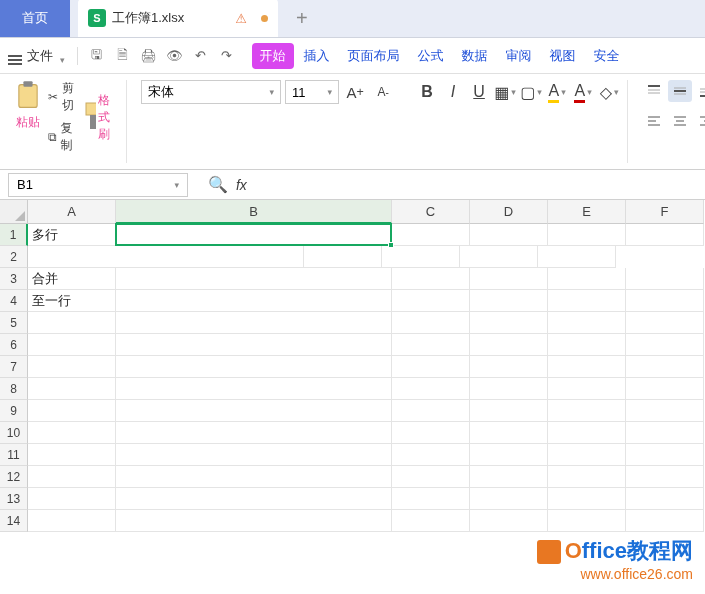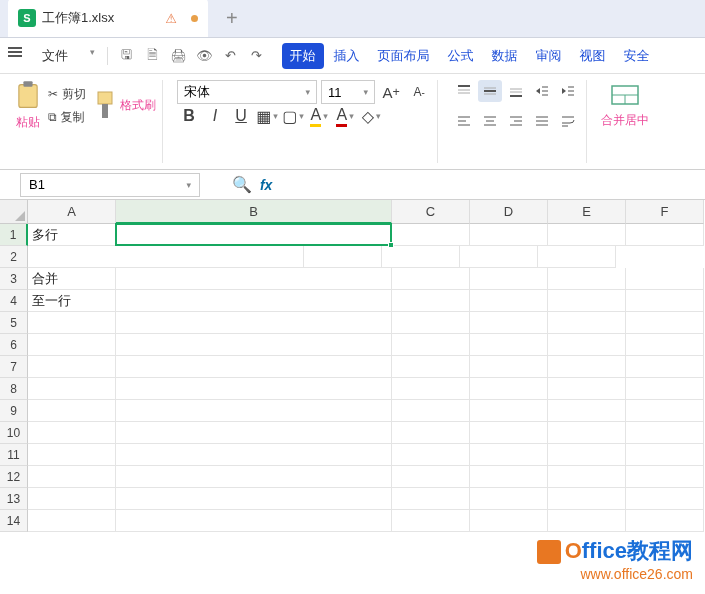--- a/index.html
+++ b/index.html
@@ -8,59 +8,59 @@
     .tab-bar { height: 38px; background: #e8ecf6; display: flex; align-items: flex-end; border-bottom: 1px solid #d0d4de; }
     .tab { height: 38px; display: flex; align-items: center; padding: 0 14px; font-size: 13px; color: #333; cursor: pointer; position: relative; }
     .tab.home { background: #5a7bd8; color: #fff; font-weight: 500; padding: 0 22px; }
     .tab.file { background: #fff; border-top-left-radius: 4px; border-top-right-radius: 4px; margin-left: 8px; padding: 0 10px; gap: 6px; min-width: 200px; }
     .tab.file .icon-s { width: 18px; height: 18px; background: #17a860; border-radius: 3px; display: flex; align-items: center; justify-content: center; color: #fff; font-size: 11px; font-weight: bold; }
     .tab.file .warn { color: #e87c4a; margin-left: auto; margin-right: 8px; }
     .tab.file .dot { width: 7px; height: 7px; background: #e8a04a; border-radius: 50%; }
     .tab.add { font-size: 20px; color: #888; padding: 0 18px; }
     
     .menu-bar { height: 36px; background: #fff; display: flex; align-items: center; border-bottom: 1px solid #e0e0e0; padding: 0 8px; gap: 6px; font-size: 13px; }
-    .menu-file { display: flex; align-items: flex-start; gap: 20px; color: #333; cursor: pointer; }
+    .menu-file { display: flex; align-items: flex-end; gap: 5px; color: #333; cursor: pointer; }
     .hamburger { display: flex; flex-direction: column; gap: 2px; }
     .hamburger span { width: 14px; height: 2px; background: #555; }
     .qa-icons { display: flex; gap: 8px; align-items: center; margin-left: 6px; padding-left: 10px; border-left: 1px solid #ddd; }
     .qa-icon { width: 18px; height: 18px; color: #666; cursor: pointer; display: flex; align-items: center; justify-content: center; }
     .menu-tabs { display: flex; gap: 2px; margin-left: 10px; }
     .menu-tab { padding: 4px 8px; color: #1d4ed8; cursor: pointer; font-size: 13px; border-radius: 4px; }
-    .menu-tab.active { background: #1d4ed8; color: #fff; }
+    .menu-tab.active { background: #d946ef; color: #fff; }
     
     .ribbon { height: 96px; background: #fff; border-bottom: 1px solid #d0d0d0; display: flex; padding: 6px 8px; gap: 8px; }
     .ribbon-group { display: flex; flex-direction: column; justify-content: space-between; padding: 0 6px; border-right: 1px solid #e4e4e4; }
     .ribbon-group.no-border { border-right: none; }
     .clipboard { display: flex; gap: 6px; }
     .paste-btn { display: flex; flex-direction: column; align-items: center; gap: 2px; cursor: pointer; }
     .paste-icon { width: 28px; height: 32px; }
     .small-btns { display: flex; flex-direction: column; gap: 6px; justify-content: center; }
     .small-btn { display: flex; align-items: center; gap: 4px; font-size: 12px; color: #444; cursor: pointer; }
     .format-brush { display: flex; flex-direction: row; align-items: center; gap: 2px; cursor: pointer; }
     .label-small { font-size: 12px; color: #ec4899; }
     
-    .font-area { display: flex; flex-direction: column; gap: 0; }
+    .font-area { display: flex; flex-direction: row; gap: 20px; }
     .font-row1 { display: flex; gap: 4px; }
     .font-select { width: 140px; height: 24px; border: 1px solid #ccc; padding: 0 6px; font-size: 13px; background: #fff; display: flex; align-items: center; justify-content: space-between; cursor: pointer; }
     .size-select { width: 54px; height: 24px; border: 1px solid #ccc; padding: 0 6px; font-size: 13px; background: #fff; display: flex; align-items: center; justify-content: space-between; cursor: pointer; }
     .font-btn { width: 24px; height: 24px; display: flex; align-items: center; justify-content: center; cursor: pointer; border-radius: 3px; color: #444; }
     .font-row2 { display: flex; gap: 2px; align-items: center; }
     .dd-arrow { font-size: 9px; color: #888; margin-left: 2px; }
     
     .align-area { display: flex; flex-direction: column; gap: 8px; }
     .align-row { display: flex; gap: 2px; }
     .align-btn { width: 24px; height: 22px; display: flex; align-items: center; justify-content: center; cursor: pointer; border-radius: 3px; }
     .align-btn.active { background: #dce5f2; }
     
     .merge-area { display: flex; flex-direction: column; align-items: center; gap: 2px; cursor: pointer; }
     
     .name-fx-bar { height: 30px; background: #fff; border-bottom: 1px solid #d0d0d0; display: flex; align-items: center; }
-    .name-box { width: 180px; height: 24px; margin: 0 20px; border: 1px solid #ccc; display: flex; align-items: center; justify-content: space-between; padding: 0 8px; font-size: 13px; background: #fff; }
+    .name-box { width: 180px; height: 24px; margin: 0 8px; border: 1px solid #ccc; display: flex; align-items: center; justify-content: space-between; padding: 0 8px; font-size: 13px; background: #fff; }
     .fx-area { display: flex; align-items: center; gap: 8px; padding: 0 12px; }
-    .fx-icon { font-style: italic; color: #0369a1; font-size: 14px; font-weight: bold; }
+    .fx-icon { font-style: italic; color: #404040; font-size: 14px; }
     .formula-input { flex: 1; height: 24px; border: none; padding: 0 8px; font-size: 13px; outline: none; }
     
     .sheet-area { display: flex; }
     .select-all-corner { width: 28px; height: 24px; background: #f0f0f0; border-right: 1px solid #ccc; border-bottom: 1px solid #ccc; position: relative; }
     .select-all-corner::after { content: ''; position: absolute; right: 2px; bottom: 2px; border-style: solid; border-width: 0 0 10px 10px; border-color: transparent transparent #bbb transparent; }
     .col-headers { display: flex; }
     .col-header { height: 24px; background: #f4f4f4; border-right: 1px solid #ddd; border-bottom: 1px solid #ccc; display: flex; align-items: center; justify-content: center; font-size: 13px; color: #444; }
     .col-header.selected { background: #e5efe5; border-bottom: 2px solid #17a860; }
     .col-A { width: 88px; }
     .col-B { width: 276px; }
@@ -82,20 +82,21 @@
     .watermark { position: absolute; right: 12px; bottom: 12px; text-align: right; }
     .wm-title { font-size: 22px; font-weight: bold; color: #1a6fd8; }
     .wm-title .o { color: #e87722; }
     .wm-url { font-size: 14px; color: #e87722; }
     .wm-logo { display: inline-block; width: 24px; height: 24px; background: #e87722; border-radius: 3px; vertical-align: middle; margin-right: 4px; position: relative; }
   </style>
 </head>
 <body>
 
 <div class="tab-bar">
+  <div class="tab home">首页</div>
   <div class="tab file">
     <span class="icon-s">S</span>
     <span>工作簿1.xlsx</span>
     <span class="warn">⚠</span>
     <span class="dot"></span>
   </div>
   <div class="tab add">+</div>
 </div>
 
 <div class="menu-bar">

